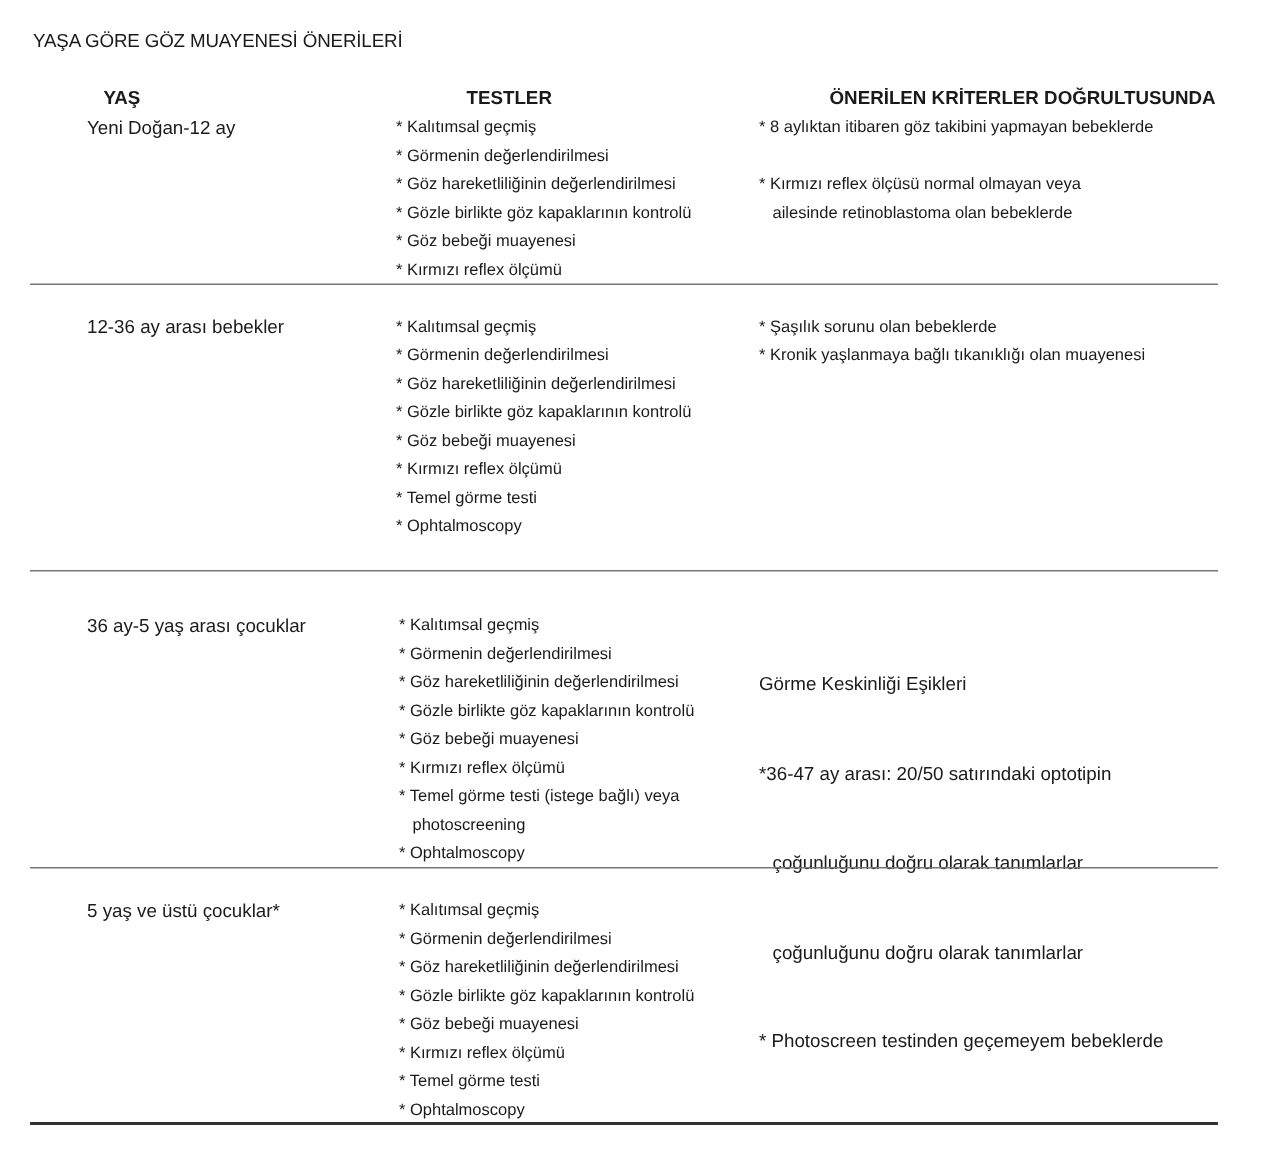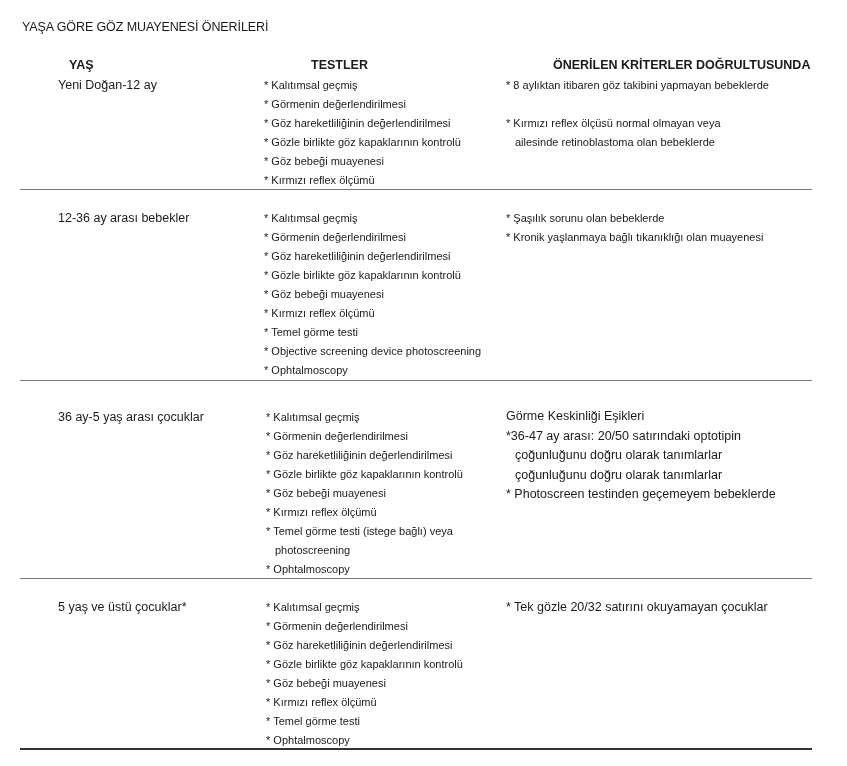--- a/index.html
+++ b/index.html
@@ -23,21 +23,21 @@
 
   .cell { position: absolute; }
   .age { left: 22px; font-size: 12.5px; margin-left: 36px; }
   .tests { left: 264px; font-size: 11px; }
   .crit { left: 506px; font-size: 11px; }
   .crit.big { font-size: 12.5px; }
 
   .line { height: 19px; line-height: 19px; white-space: nowrap; }
   .indent { padding-left: 9px; }
   .blank { height: 19px; }
-  .big .line { height: 19.5px; line-height: 19.5px; }
+  .big .line { height: 19.5px; line-height: 19.5px; margin-top: 40px; }
 </style>
 </head>
 <body>
 
 <div class="title">YAŞA GÖRE GÖZ MUAYENESİ ÖNERİLERİ</div>
 
 <div class="hdr c1">YAŞ</div>
 <div class="hdr c2">TESTLER</div>
 <div class="hdr c3">ÖNERİLEN KRİTERLER DOĞRULTUSUNDA</div>
 
@@ -67,21 +67,20 @@
     <div class="line">12-36 ay arası bebekler</div>
   </div>
   <div class="cell tests" style="top:209px;">
     <div class="line">* Kalıtımsal geçmiş</div>
     <div class="line">* Görmenin değerlendirilmesi</div>
     <div class="line">* Göz hareketliliğinin değerlendirilmesi</div>
     <div class="line">* Gözle birlikte göz kapaklarının kontrolü</div>
     <div class="line">* Göz bebeği muayenesi</div>
     <div class="line">* Kırmızı reflex ölçümü</div>
     <div class="line">* Temel görme testi</div>
-    <div class="line">* Objective screening device photoscreening</div>
     <div class="line">* Ophtalmoscopy</div>
   </div>
   <div class="cell crit" style="top:209px;">
     <div class="line">* Şaşılık sorunu olan bebeklerde</div>
     <div class="line">* Kronik yaşlanmaya bağlı tıkanıklığı olan muayenesi</div>
   </div>
 </div>
 <div class="rule" style="top:380px;"></div>
 
 <div>
@@ -117,16 +116,15 @@
     <div class="line">* Kalıtımsal geçmiş</div>
     <div class="line">* Görmenin değerlendirilmesi</div>
     <div class="line">* Göz hareketliliğinin değerlendirilmesi</div>
     <div class="line">* Gözle birlikte göz kapaklarının kontrolü</div>
     <div class="line">* Göz bebeği muayenesi</div>
     <div class="line">* Kırmızı reflex ölçümü</div>
     <div class="line">* Temel görme testi</div>
     <div class="line">* Ophtalmoscopy</div>
   </div>
   <div class="cell crit big" style="top:598px;">
-    <div class="line">* Tek gözle 20/32 satırını okuyamayan çocuklar</div>
   </div>
 </div>
 <div class="rule dark" style="top:748px;"></div>
 
 </body></html>

